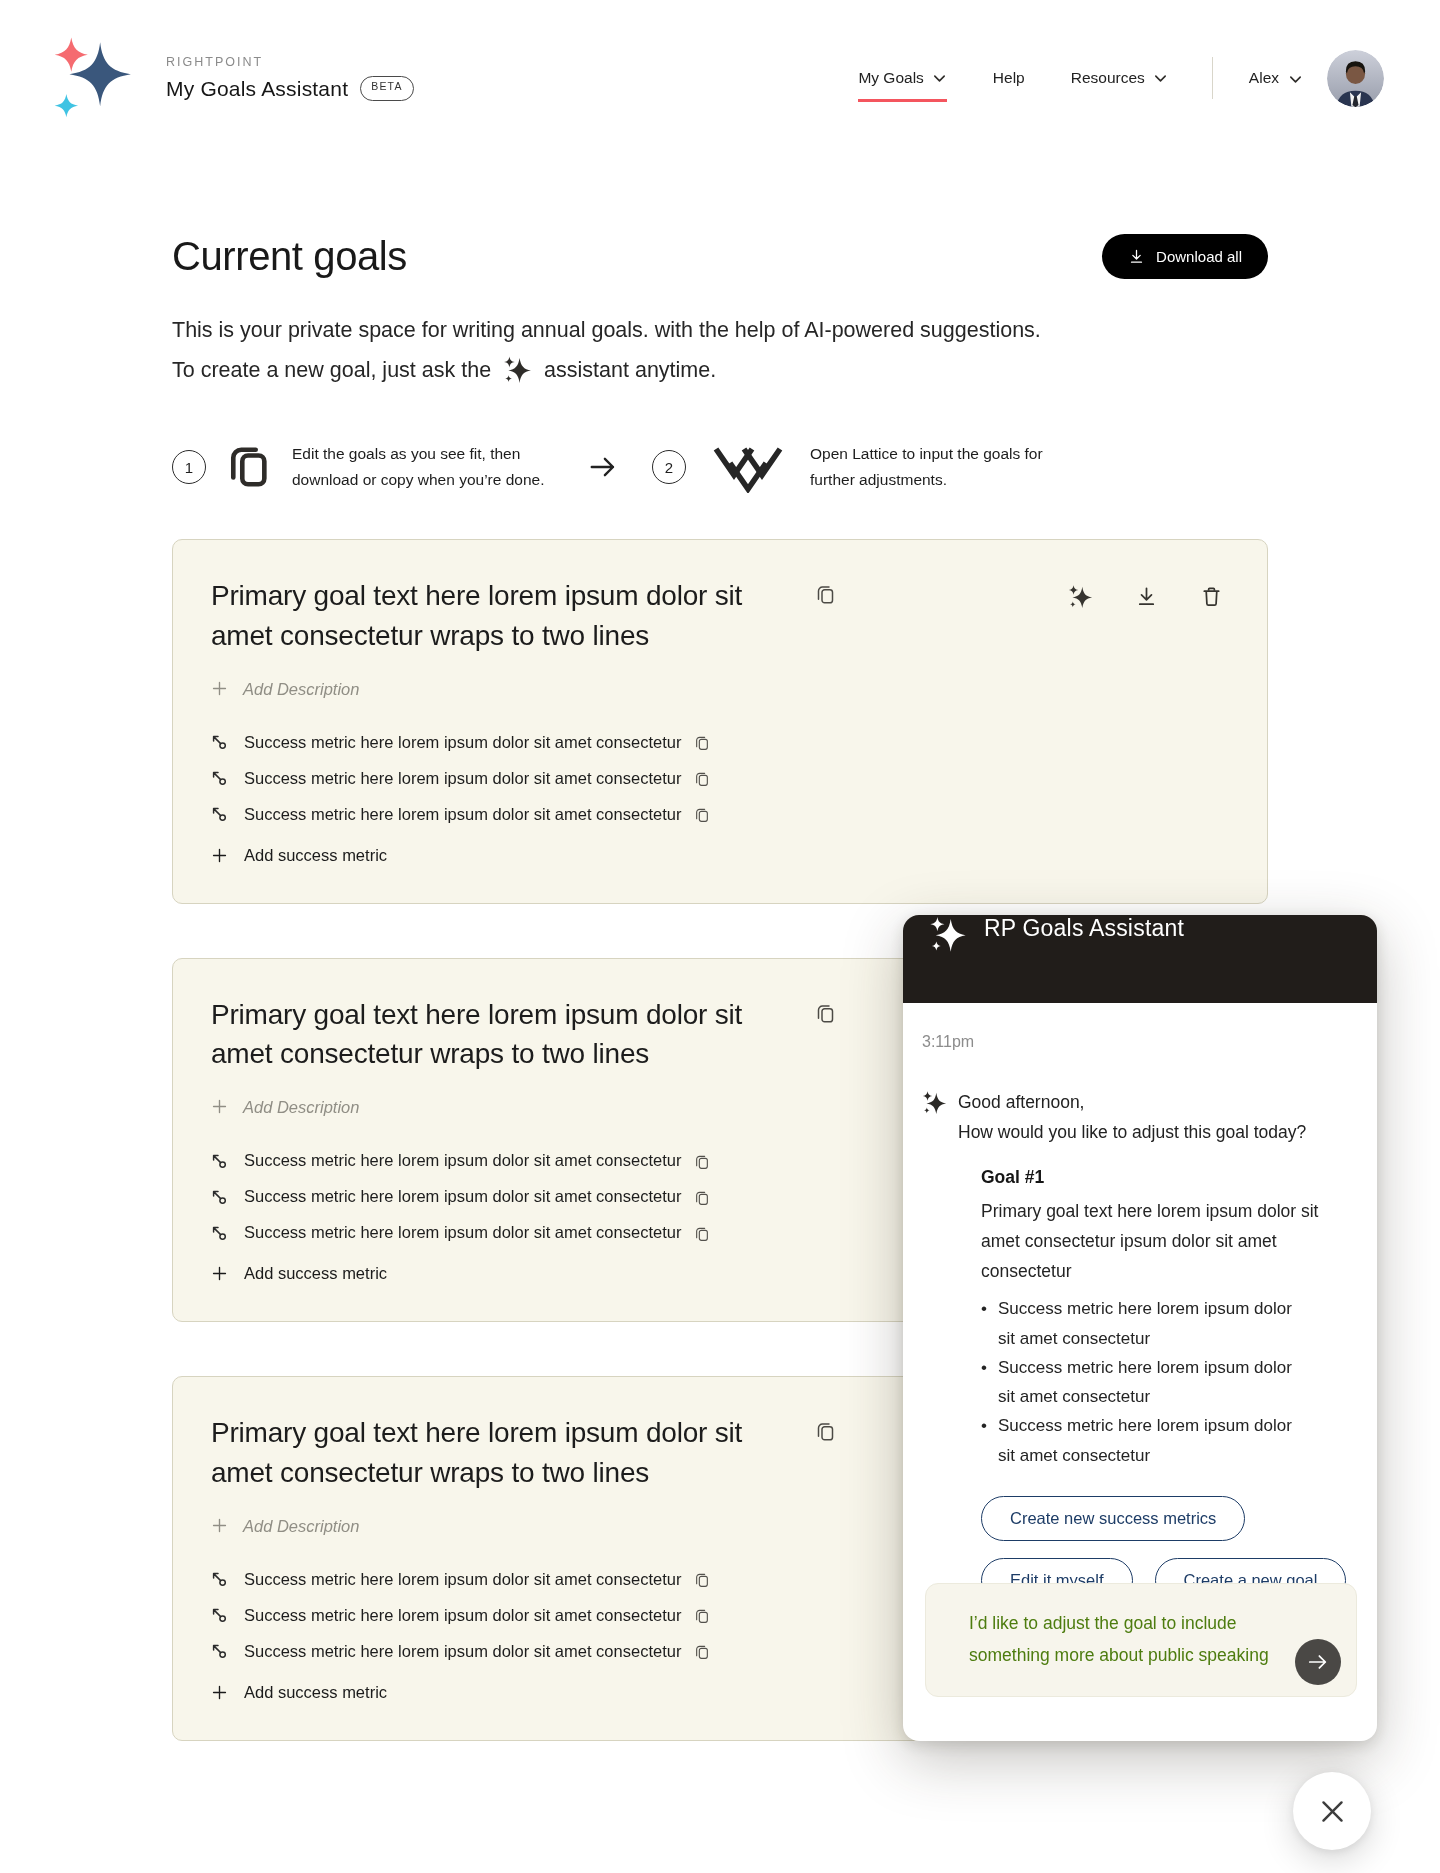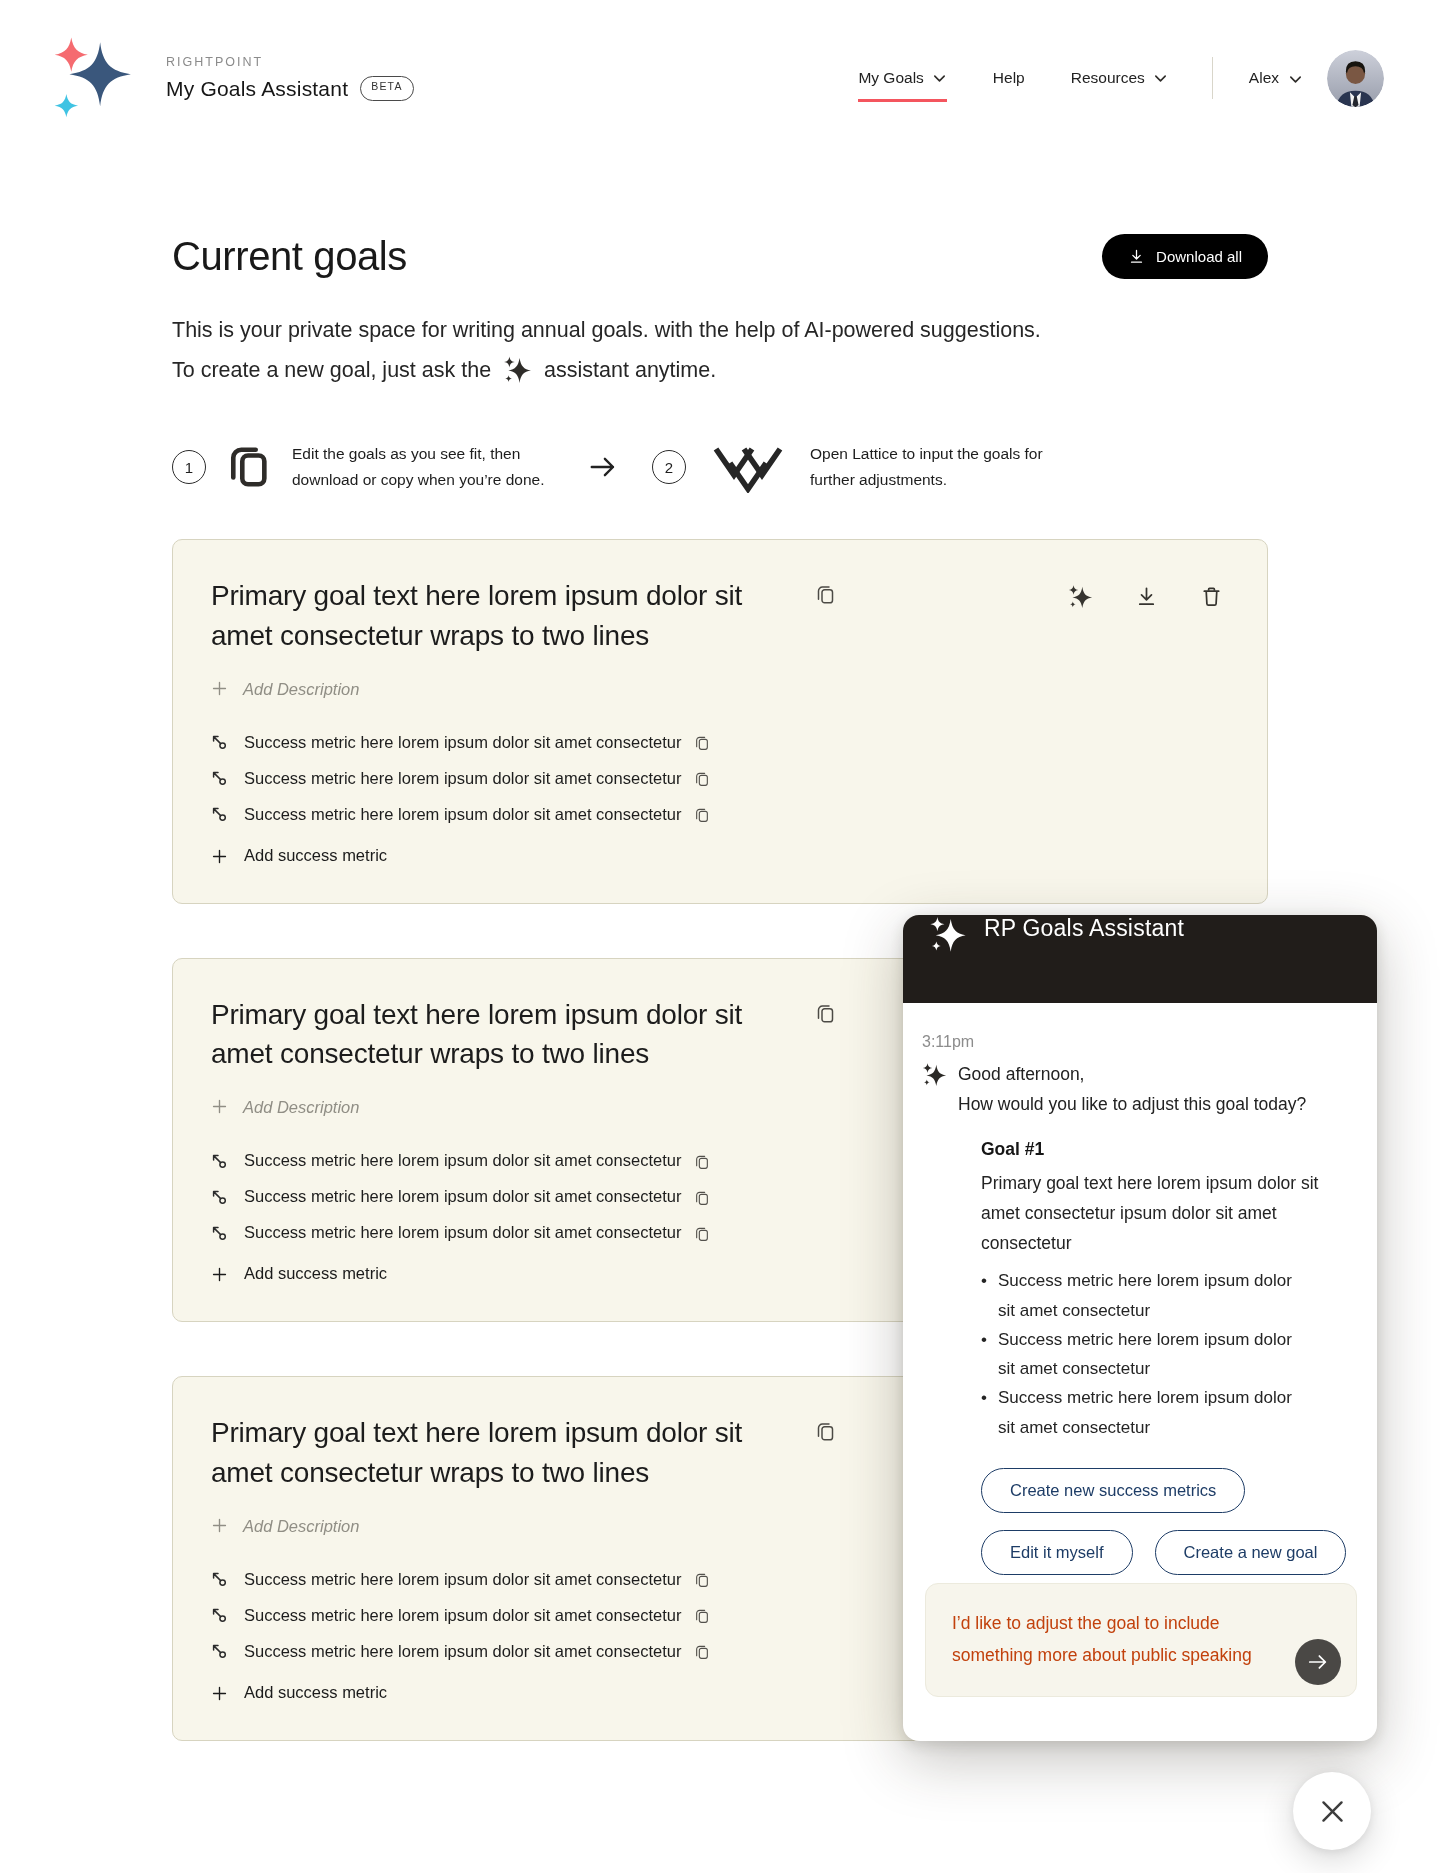--- a/index.html
+++ b/index.html
@@ -48,42 +48,42 @@
   .copy-btn { background:none; border:none; cursor:pointer; color:#4c4a45; margin-left:14px; margin-top:8px; padding:0; }
   .card-actions { margin-left:auto; display:flex; align-items:center; gap:42px; padding-top:8px; }
   .icon-btn { background:none; border:none; padding:0; cursor:pointer; color:#36342f; }
   .add-desc { display:flex; align-items:flex-start; gap:15px; margin-top:24px; color:#908e85; font-size:16.5px; cursor:pointer; }
   .add-desc .lbl { font-style:italic; }
   .metrics { margin-top:34px; }
   .metric-row { display:flex; align-items:center; margin-bottom:17px; }
   .metric-row .dart { flex:none; color:#2b2b2b; }
   .metric-text { font-size:16.5px; color:#1d1d1d; margin-left:17px; }
   .metric-row .copy-sm { background:none; border:none; padding:0; cursor:pointer; color:#53514c; margin-left:13px; margin-top:2px; }
-  .add-metric { display:flex; align-items:flex-end; gap:16px; margin-top:22px; font-size:16.5px; color:#1b1b1b; cursor:pointer; }
+  .add-metric { display:flex; align-items:center; gap:16px; margin-top:22px; font-size:16.5px; color:#1b1b1b; cursor:pointer; }
 
   
   .chat { position:absolute; left:903px; top:915px; width:474px; height:826px; background:#fff; border-radius:16px; box-shadow:0 18px 60px rgba(45,40,28,.28), 0 4px 14px rgba(45,40,28,.14); z-index:20; }
   .chat-header { height:88px; background:#211d1a; border-radius:16px 16px 0 0; display:flex; padding:0 26px; gap:17px; color:#fff; }
   .chat-title { font-size:23px; font-weight:500; letter-spacing:.2px; }
   .chat-body { padding:20px 26px 0 19px; }
-  .chat-time { color:#8c8c8c; font-size:16px; margin:10px 0 8px; }
+  .chat-time { color:#8c8c8c; font-size:16px; margin:10px 0 36px; }
   .chat-msg { display:flex; gap:11px; }
   .chat-msg .msg-sparkle { flex:none; color:#2b2926; margin-top:3px; }
   .msg-line { font-size:17.5px; line-height:1.72; color:#222; }
   .goal-block { margin-left:59px; margin-top:20px; width:348px; }
   .goal-label { font-size:17.5px; font-weight:700; color:#161616; }
   .goal-text { font-size:17.5px; line-height:1.72; color:#242424; margin-top:8px; }
   .chat-bullets { margin-top:8px; }
   .chat-bullet { position:relative; padding-left:17px; font-size:17px; line-height:1.72; color:#242424; width:320px; }
   .chat-bullet::before { content:"•"; position:absolute; left:0; top:0; }
   .chat-actions { margin-left:59px; margin-top:26px; }
   .btn-outline { display:inline-block; background:#fff; border:1.4px solid #1d3c66; color:#1d3c66; border-radius:999px; padding:12px 28px; font-size:16.5px; font-family:inherit; cursor:pointer; }
   .chat-actions-row2 { display:flex; gap:22px; margin-top:17px; }
   .chat-input-wrap { position:absolute; left:22px; right:20px; top:668px; background:#f7f5ec; border:1px solid #eceadd; border-radius:13px; padding:24px 26px; }
-  .chat-input-text { font-size:17.5px; line-height:1.82; color:#c2410c; width:322px; min-height:60px; outline:none; }
+  .chat-input-text { font-size:17.5px; line-height:1.82; color:#4d7c0f; width:322px; min-height:60px; outline:none;margin-left:17px; }
   .send-btn { position:absolute; right:15px; bottom:11px; width:46px; height:46px; border-radius:50%; background:#4a4845; border:none; display:flex; align-items:center; justify-content:center; color:#fff; cursor:pointer; }
 
   .close-fab { position:absolute; left:1293px; top:1772px; width:78px; height:78px; border-radius:50%; background:#fff; border:none; box-shadow:0 10px 34px rgba(0,0,0,.16), 0 2px 8px rgba(0,0,0,.08); display:flex; align-items:center; justify-content:center; color:#3d3d3d; cursor:pointer; z-index:30; }
 </style>
 </head>
 <body>
 
 <svg width="0" height="0" style="position:absolute" aria-hidden="true">
   <defs>
     <symbol id="i-sparkle" viewBox="0 0 28 28">

